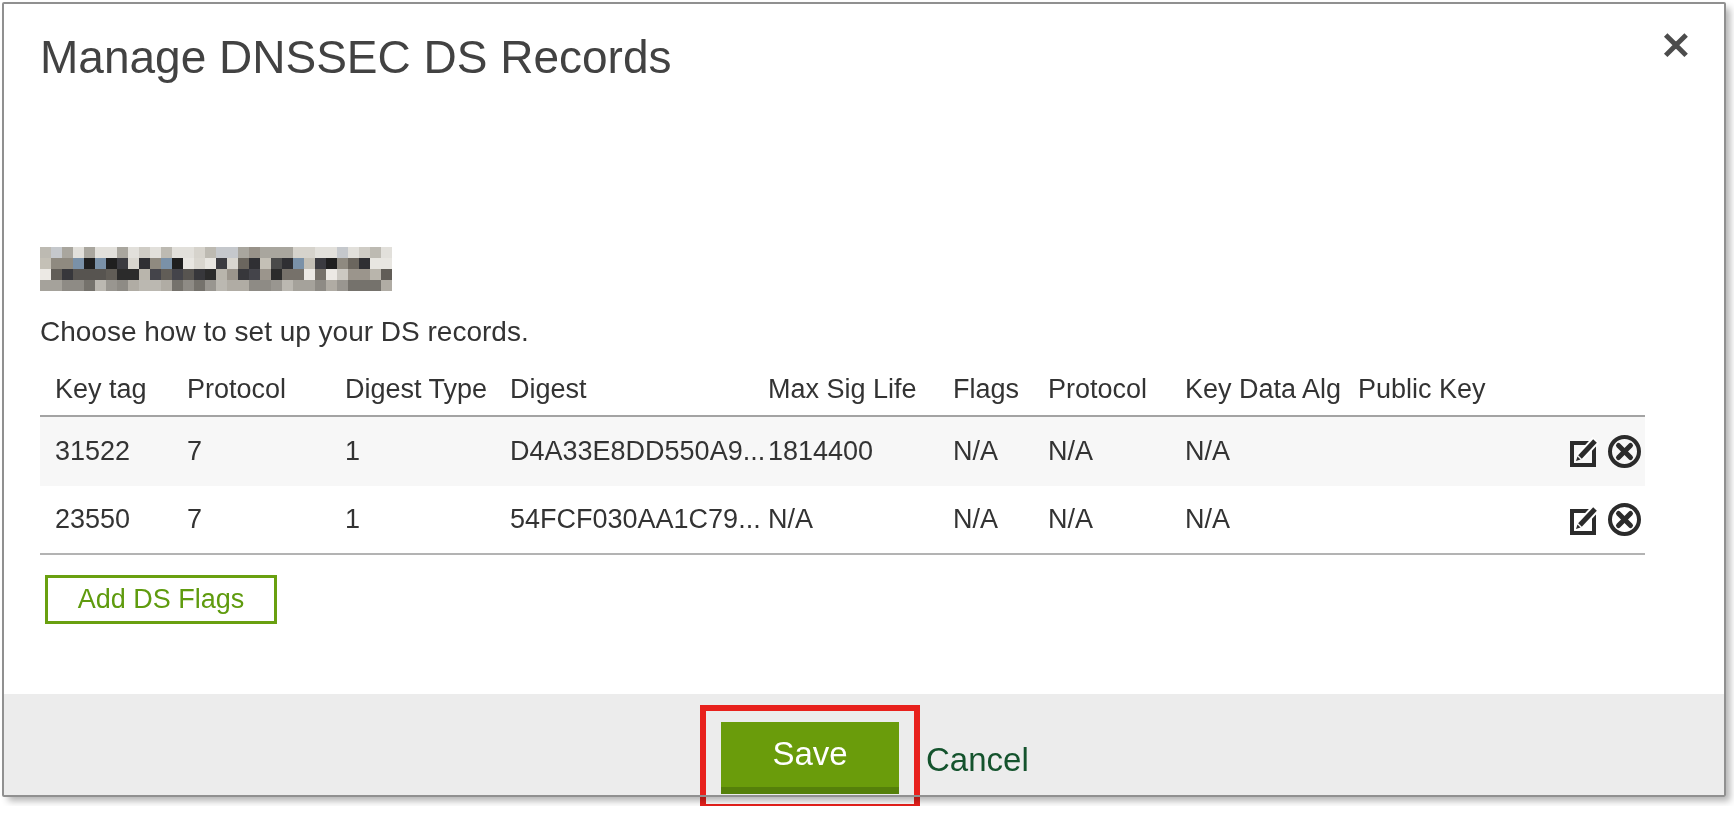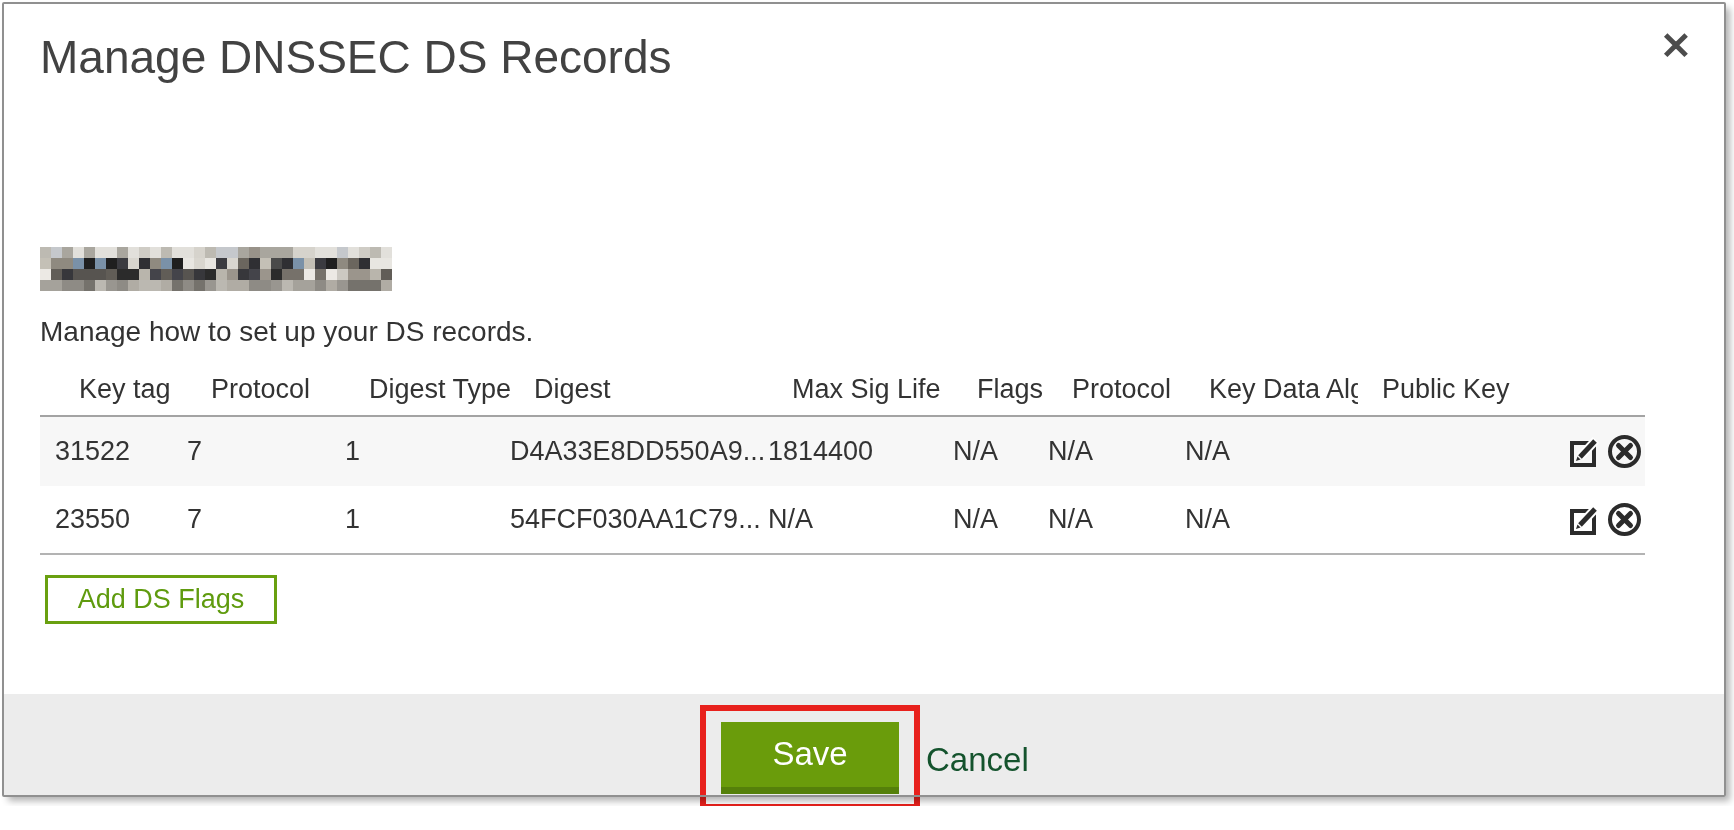--- a/index.html
+++ b/index.html
@@ -40,21 +40,21 @@
     font-size:28px; color:#333;
   }
 
   .ds-table { position:absolute; left:40px; top:372px; width:1605px; }
   .t-row {
     display:grid;
     grid-template-columns:132px 158px 165px 258px 185px 95px 137px 173px 1fr 78px;
     padding-left:15px; align-items:center;
   }
   .t-head { height:45px; align-items:start; border-bottom:2px solid #a3a3a3; }
-  .t-head .cell { font-size:27px; color:#333; line-height:30px; padding-top:2px;margin-left:24px; }
+  .t-head .cell { font-size:27px; color:#333; line-height:30px; padding-top:2px; }
   .t-data { height:69px; font-size:27px; color:#333; }
   .t-data.stripe { background:#f7f7f7; }
   .t-data.last { border-bottom:2px solid #b3b3b3; }
   .cell { white-space:nowrap; overflow:hidden; }
   .cell-icons { display:flex; justify-content:flex-end; align-items:center; gap:3px; padding-right:2px; }
   .icon-btn { background:none; border:none; cursor:pointer; width:37px; height:37px; padding:0; display:flex; align-items:center; justify-content:center; }
 
   .add-btn {
     position:absolute; left:45px; top:575px; width:232px; height:49px;
     background:#fff; border:3px solid #69a010; color:#5f9b0e;
@@ -218,21 +218,21 @@
       <span style="background: rgb(165, 162, 155);"></span>
       <span style="background: rgb(142, 139, 133);"></span>
       <span style="background: rgb(176, 172, 164);"></span>
       <span style="background: rgb(153, 150, 144);"></span>
       <span style="background: rgb(117, 114, 108);"></span>
       <span style="background: rgb(117, 114, 108);"></span>
       <span style="background: rgb(117, 114, 108);"></span>
       <span style="background: rgb(176, 172, 164);"></span>
     </div>
 
-  <p class="instruction">Manage how to set up your DS records.</p>
+  <p class="instruction">Choose how to set up your DS records.</p>
 
   <div class="ds-table">
     <div class="t-row t-head">
       <div class="cell">Key tag</div>
       <div class="cell">Protocol</div>
       <div class="cell">Digest Type</div>
       <div class="cell">Digest</div>
       <div class="cell">Max Sig Life</div>
       <div class="cell">Flags</div>
       <div class="cell">Protocol</div>

